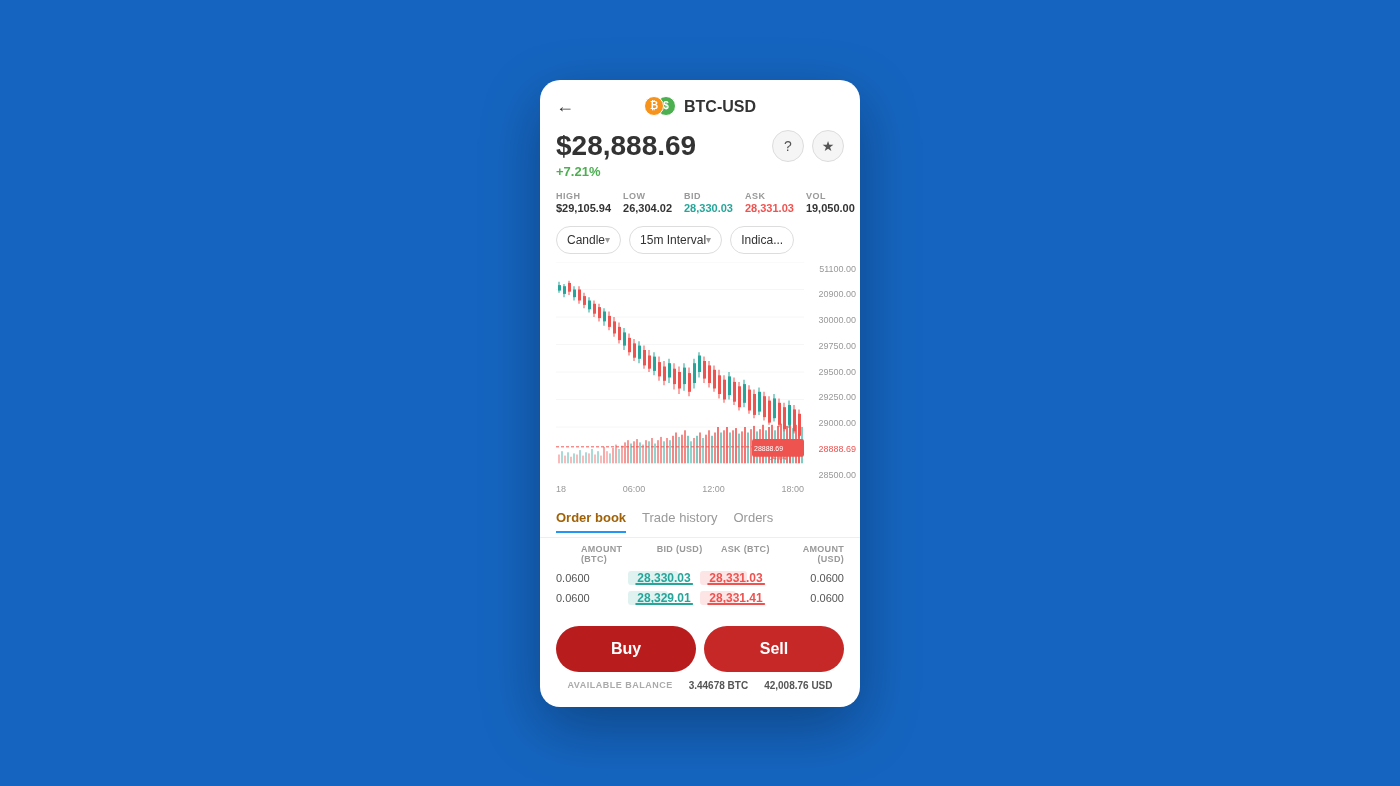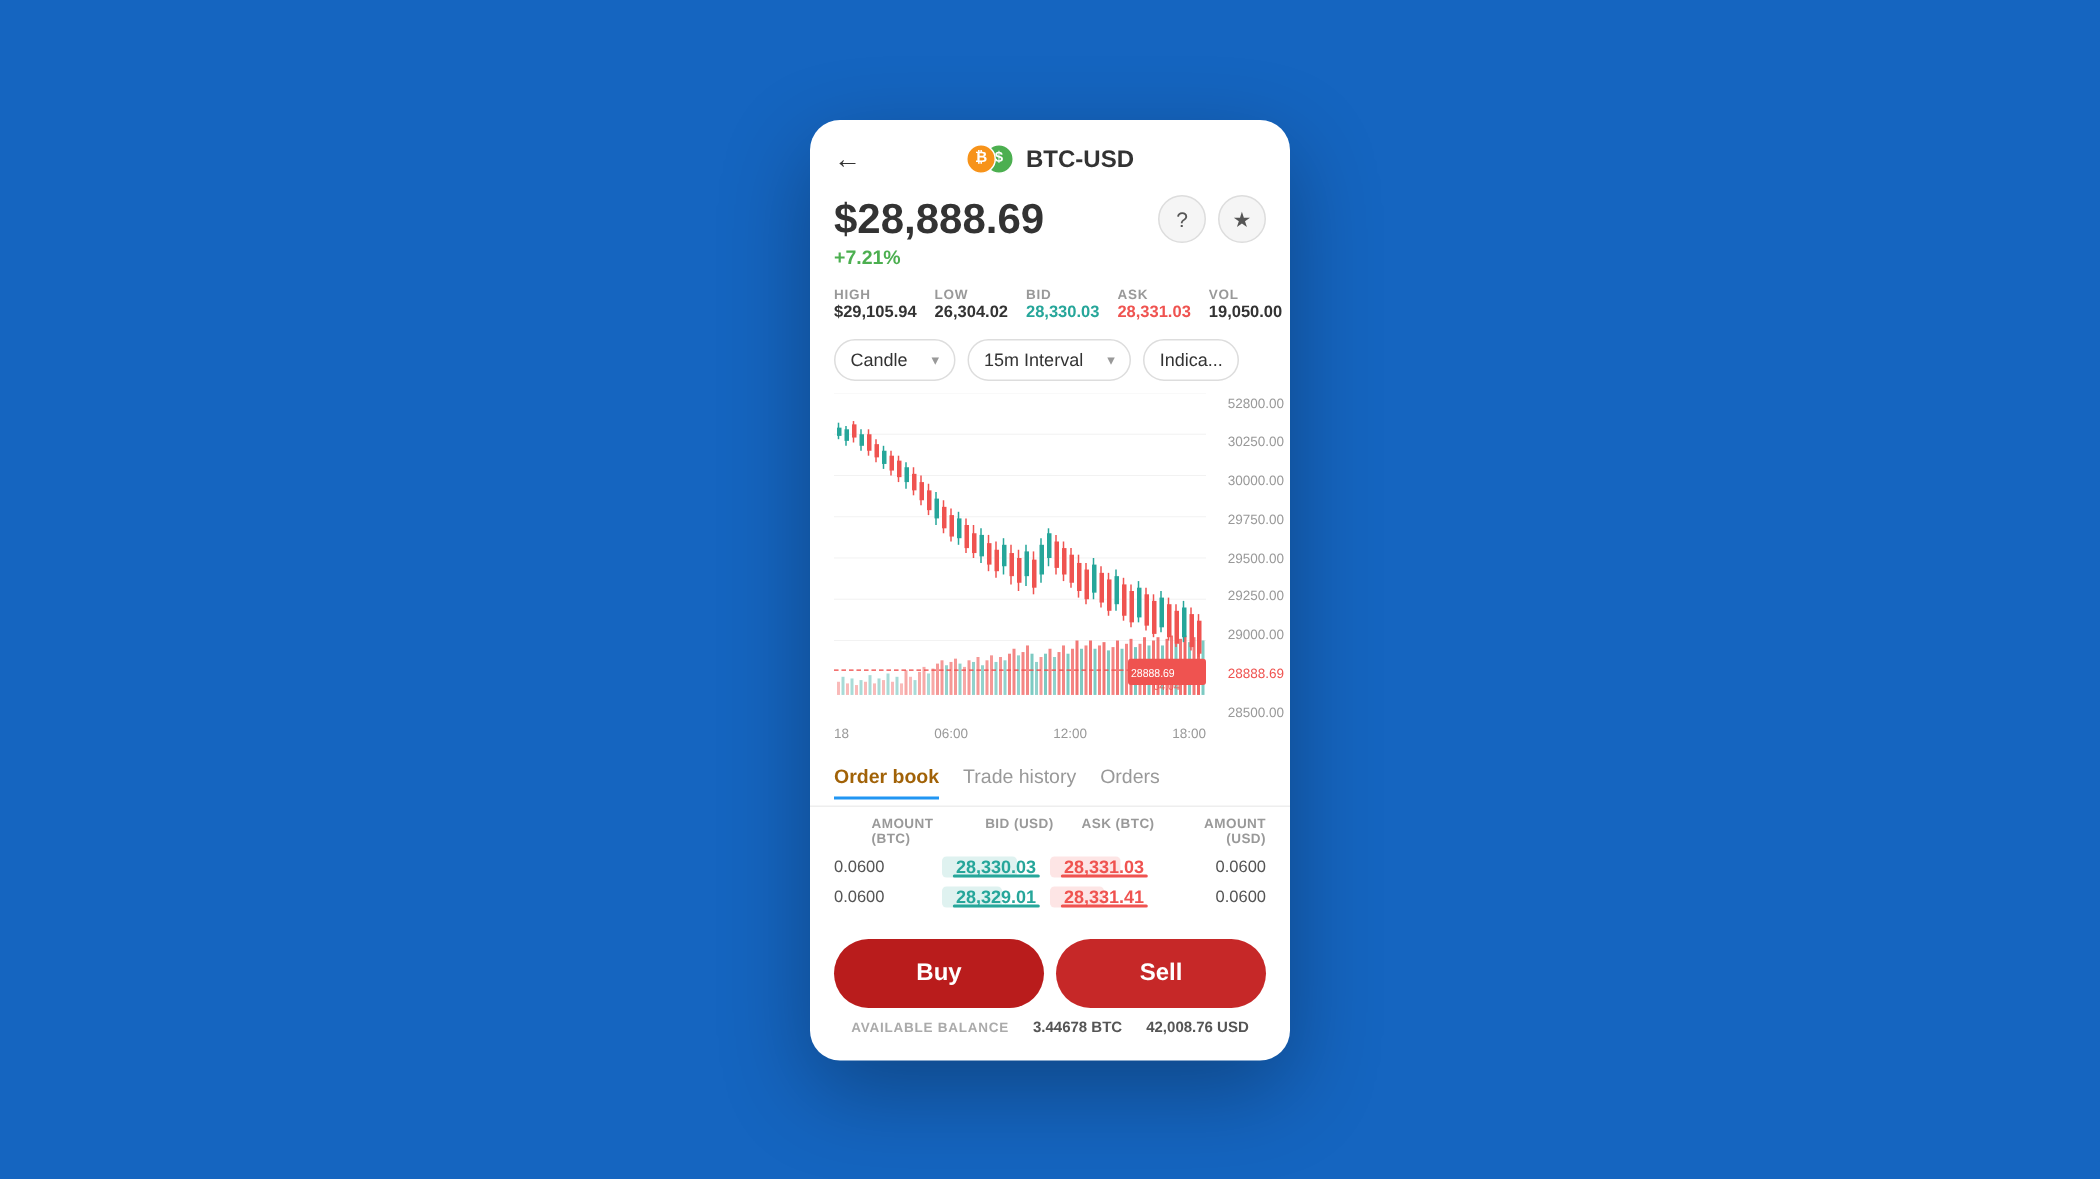--- a/index.html
+++ b/index.html
@@ -146,21 +146,21 @@
     .stat-value.bid { color: #26A69A; }
     .stat-value.ask { color: #EF5350; }
     .chart-controls {
       display: flex;
       gap: 8px;
       padding: 4px 16px 8px;
     }
     .control-btn {
       display: flex;
       align-items: center;
-      gap: 16px;
+      gap: 0;
       padding: 6px 10px;
       border: 1px solid #ddd;
       border-radius: 20px;
       background: #fff;
       font-size: 12px;
       color: #333;
       cursor: pointer;
       font-weight: 500;
     }
     .control-btn .chevron {
@@ -613,22 +613,22 @@
           <rect x="242" y="138" width="3" height="20" fill="#EF5350"></rect>
 
           <line x1="0" y1="168" x2="248" y2="168" stroke="#EF5350" stroke-width="0.8" stroke-dasharray="3,2"></line>
 
           <rect x="196" y="161" width="52" height="16" fill="#EF5350" rx="2"></rect>
           <text x="198" y="172" font-size="7" fill="white">28888.69</text>
           <text x="213" y="180" font-size="7" fill="#EF5350">04:04</text>
         </svg>
       </div>
       <div class="y-axis">
-        <span class="y-label">52800.00</span>
-        <span class="y-label">30250.00</span>
+        <span class="y-label">51100.00</span>
+        <span class="y-label">20900.00</span>
         <span class="y-label">30000.00</span>
         <span class="y-label">29750.00</span>
         <span class="y-label">29500.00</span>
         <span class="y-label">29250.00</span>
         <span class="y-label">29000.00</span>
         <span class="y-label" style="color:#EF5350;">28888.69</span>
         <span class="y-label">28500.00</span>
       </div>
     </div>
     <div class="x-axis">

